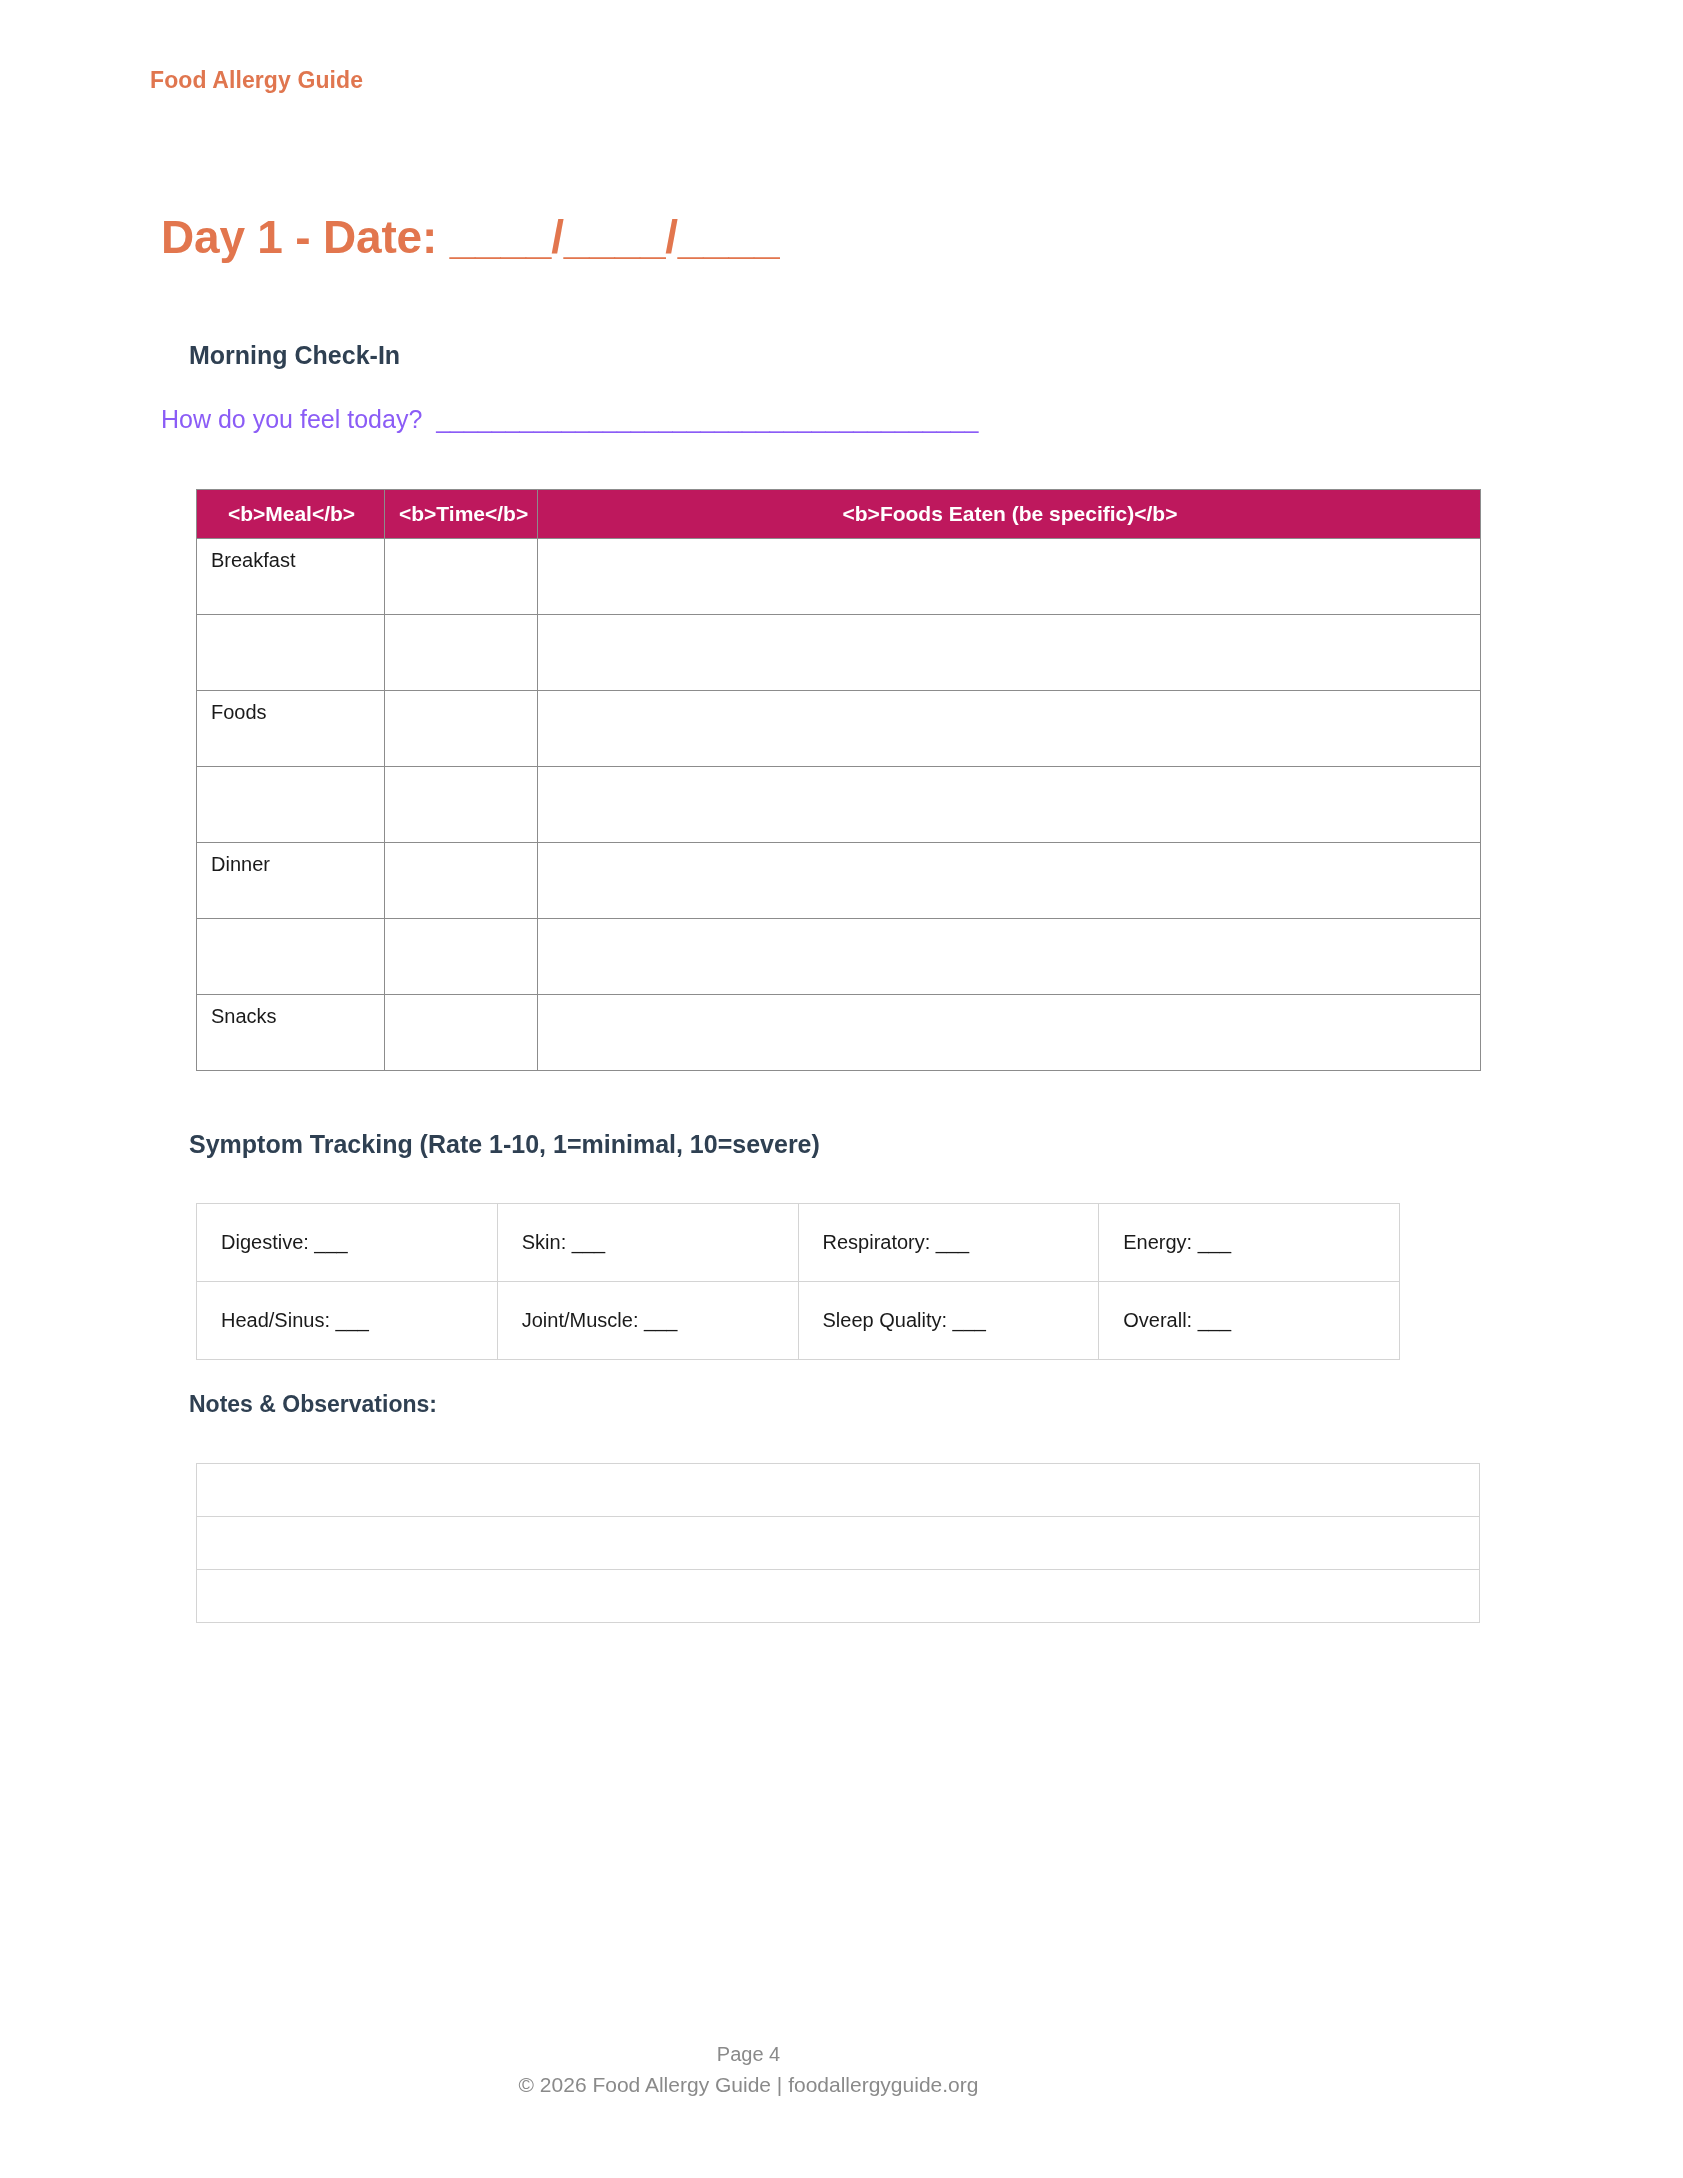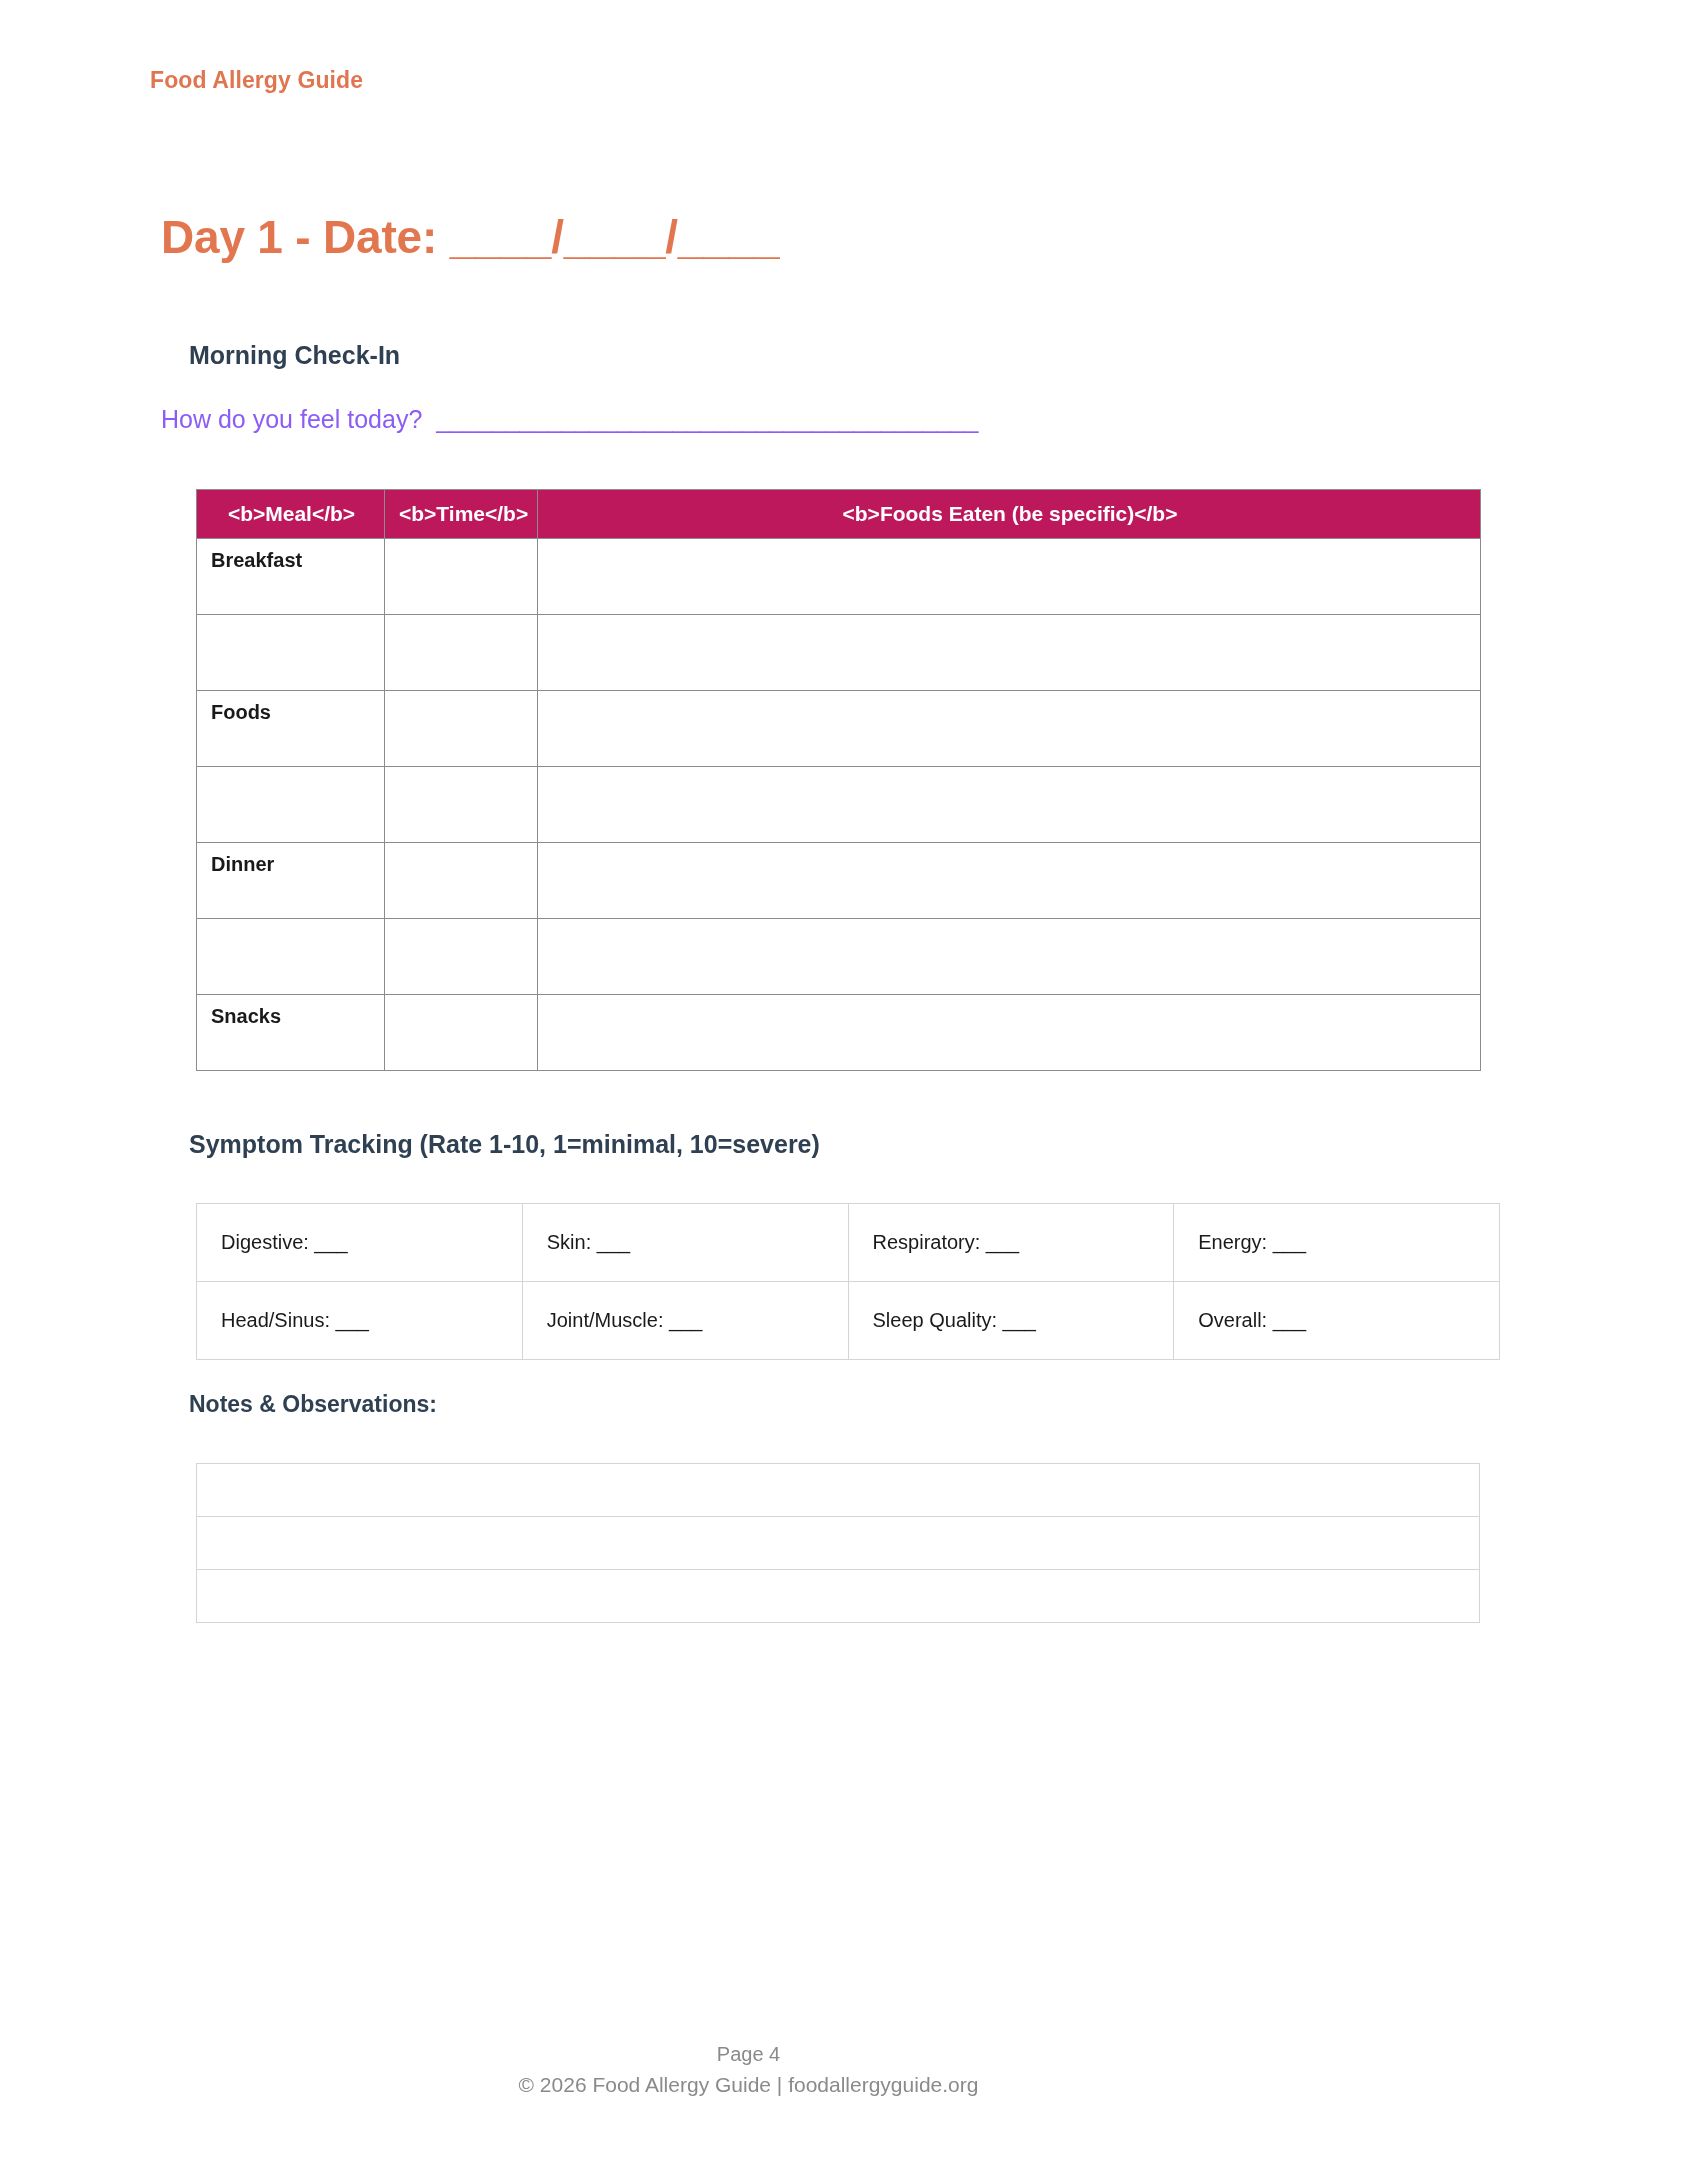--- a/index.html
+++ b/index.html
@@ -93,29 +93,28 @@
     white-space: nowrap;
     overflow: hidden;
   }
   .meal-table td {
     border: 1px solid #8c8c8c;
     height: 55px;
     padding: 10px 12px 10px 14px;
     vertical-align: top;
     color: #1a1a1a;
     font-size: 20px;
-    font-weight: bold;
   }
 
   
   .symptom-table {
     position: absolute;
     left: 196px;
     top: 1203px;
-    width: 1304px;
+    width: 1204px;
     border-collapse: collapse;
     table-layout: fixed;
     font-size: 20px;
   }
   .symptom-table td {
     border: 1px solid #d4d4d4;
     width: 25%;
     height: 53px;
     padding: 12px 14px 12px 24px;
     vertical-align: middle;

